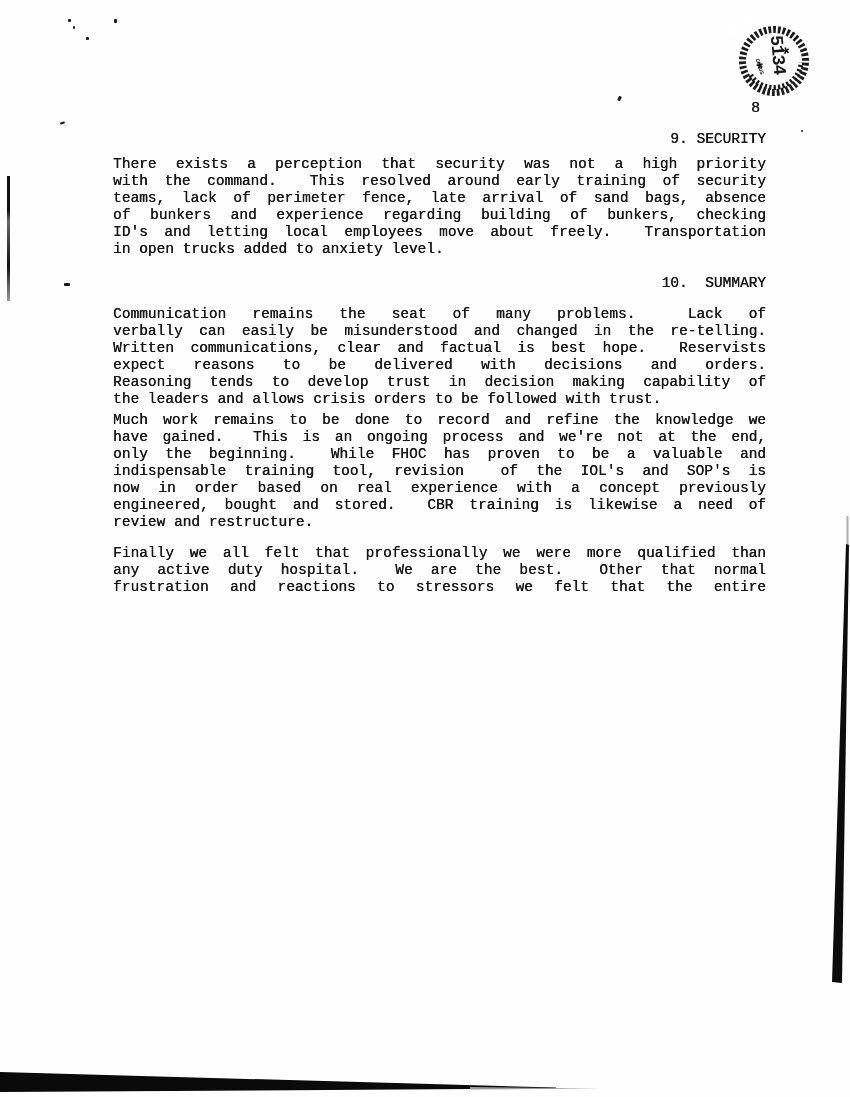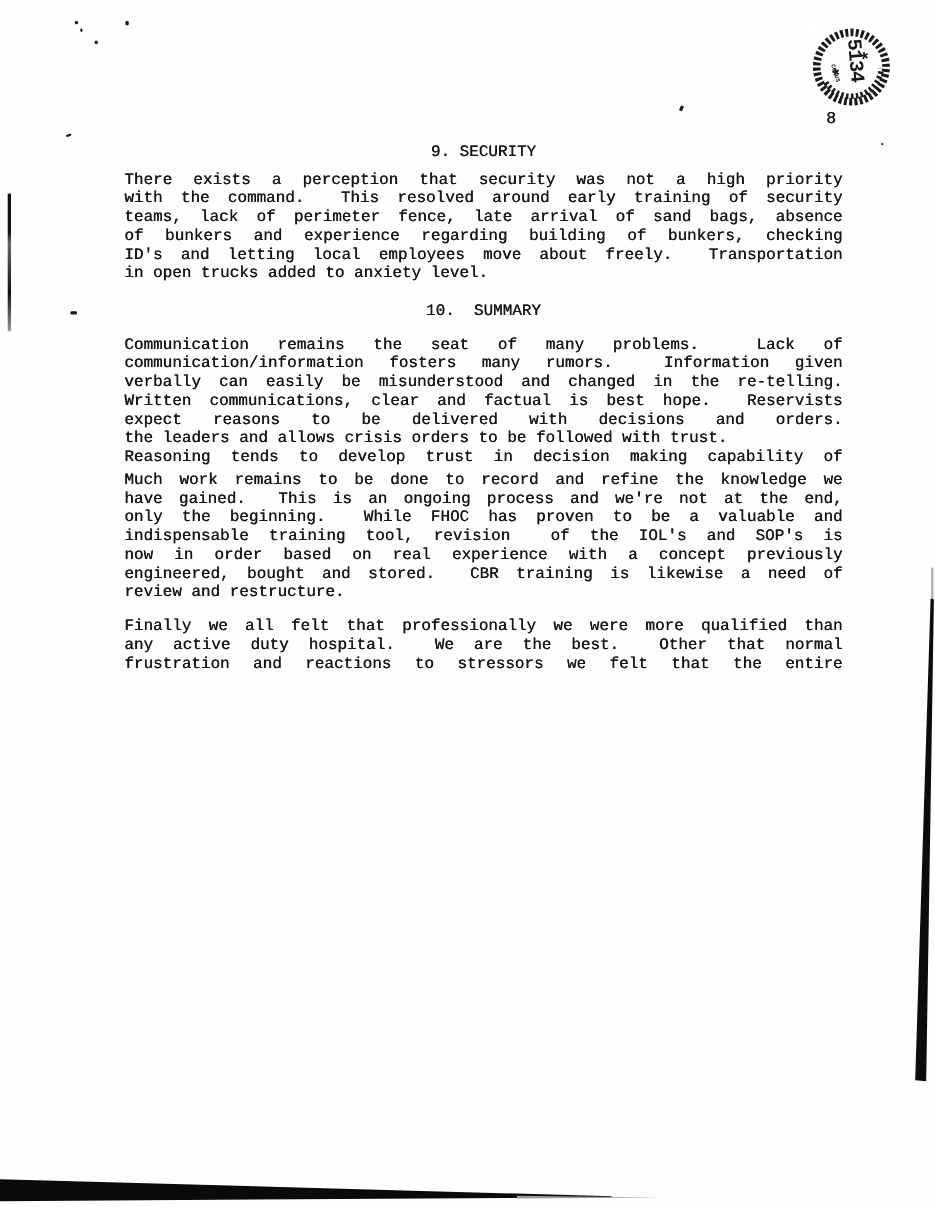--- a/index.html
+++ b/index.html
@@ -7,21 +7,21 @@
     width:850px;height:1097px;position:relative;background:#ffffff;
     font-family:"Liberation Mono","DejaVu Sans Mono",monospace;
     overflow:hidden;
   }
   .page{position:absolute;inset:0;background:#fefefe;}
   .textcol{
     position:absolute;left:113px;top:131px;width:653px;
     color:#171717;font-size:14.5px;line-height:17px;
     text-shadow:0.3px 0 0 currentColor;
   }
-  .hd{text-align:center;white-space:pre;height:17px;}
+  .hd{text-align:right;white-space:pre;height:17px;}
   .para{margin:0;}
   .ln{height:17px;text-align:justify;text-align-last:justify;}
   .ln.end{text-align-last:left;}
   .pgnum{
     position:absolute;left:751px;top:100px;color:#1c1c1c;
     font-size:15px;text-shadow:0.3px 0 0 currentColor;
   }
   .speck{position:absolute;background:#1a1a1a;border-radius:1px;}
   .mark-svg{position:absolute;}
 </style>
@@ -56,26 +56,25 @@
       <div class="ln">teams, lack of perimeter fence, late arrival of sand bags, absence</div>
       <div class="ln">of bunkers and experience regarding building of bunkers, checking</div>
       <div class="ln">ID's and letting local employees move about freely.&nbsp; Transportation</div>
       <div class="ln end">in open trucks added to anxiety level.</div>
     </div>
 
     <div class="hd" style="margin-top:17px">10.&nbsp; SUMMARY</div>
 
     <div class="para" style="margin-top:14px">
       <div class="ln">Communication remains the seat of many problems.&nbsp; Lack of</div>
-      <div class="ln">communication/information fosters many rumors.&nbsp; Information given</div>
       <div class="ln">verbally can easily be misunderstood and changed in the re-telling.</div>
       <div class="ln">Written communications, clear and factual is best hope.&nbsp; Reservists</div>
       <div class="ln">expect reasons to be delivered with decisions and orders.</div>
+      <div class="ln">Reasoning tends to develop trust in decision making capability of</div>
       <div class="ln end">the leaders and allows crisis orders to be followed with trust.</div>
-      <div class="ln">Reasoning tends to develop trust in decision making capability of</div>
     </div>
 
     <div class="para" style="margin-top:4px">
       <div class="ln">Much work remains to be done to record and refine the knowledge we</div>
       <div class="ln">have gained.&nbsp; This is an ongoing process and we're not at the end,</div>
       <div class="ln">only the beginning.&nbsp; While FHOC has proven to be a valuable and</div>
       <div class="ln">indispensable training tool, revision&nbsp; of the IOL's and SOP's is</div>
       <div class="ln">now in order based on real experience with a concept previously</div>
       <div class="ln">engineered, bought and stored.&nbsp; CBR training is likewise a need of</div>
       <div class="ln end">review and restructure.</div>

